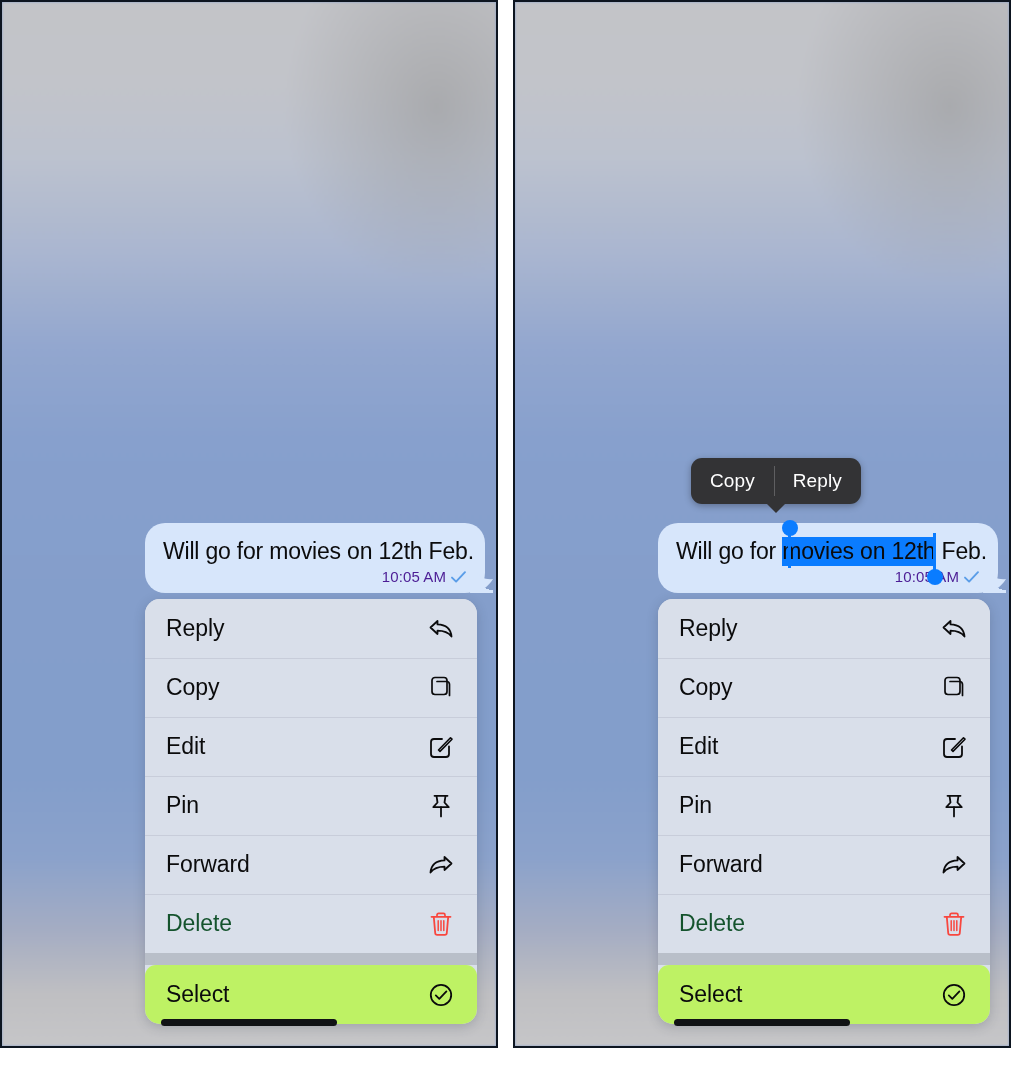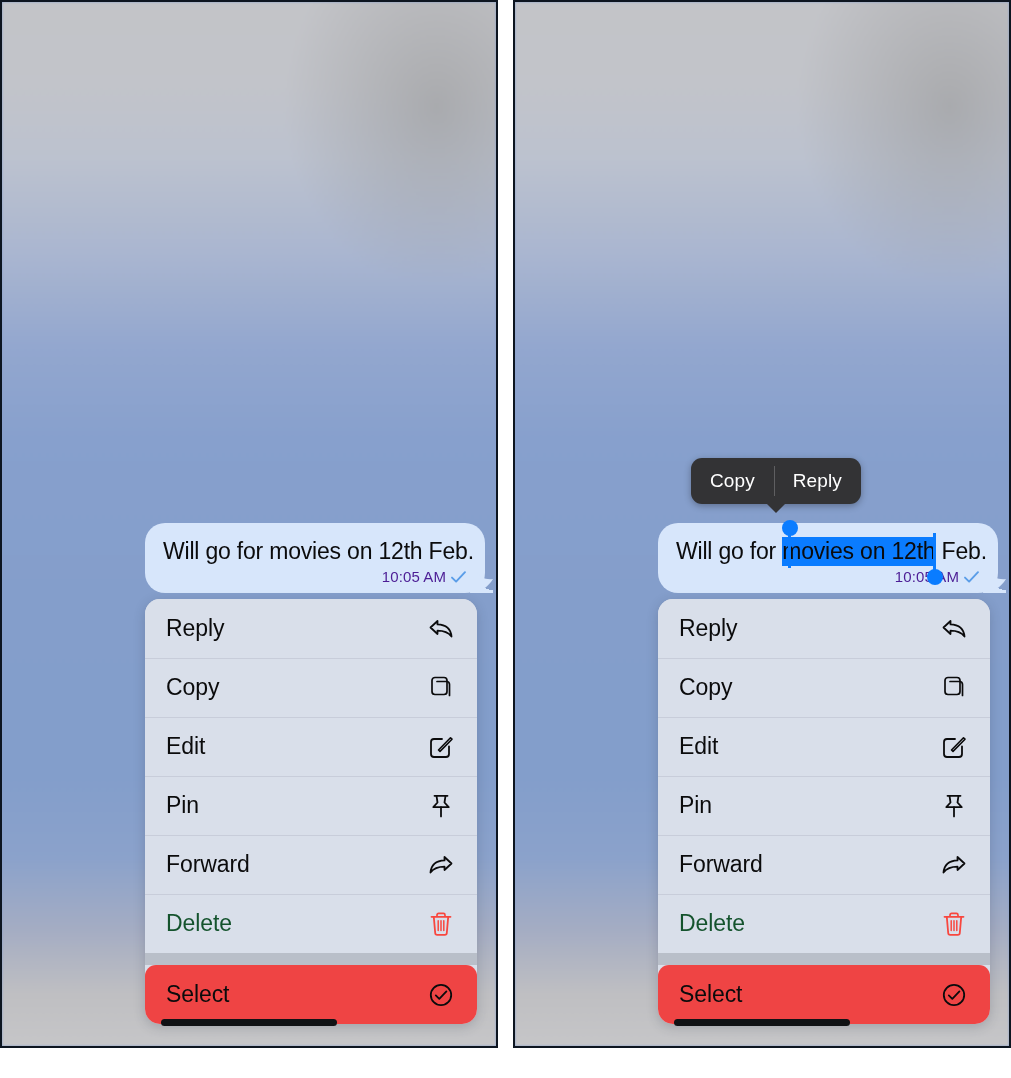--- a/index.html
+++ b/index.html
@@ -201,21 +201,21 @@
     letter-spacing: -0.1px;
   }
   .ctx-row.destructive .ctx-label { color: #14532d; }
   .ctx-icon { width: 28px; height: 28px; display: flex; align-items: center; justify-content: center; }
   .ctx-icon svg { display: block; }
 
   .ctx-gap {
     height: 12px;
     background: #b9bfc9;
   }
-  .ctx-row.light { background: #ef4444; border-radius: 11px; }
+  .ctx-row.light { background: #bef264; border-radius: 11px; }
   .ctx-row.light::before { display: none; }
 
   
   .home-indicator {
     position: absolute;
     left: 50%;
     transform: translateX(-50%);
     bottom: 20px;
     width: 176px;
     height: 7px;

